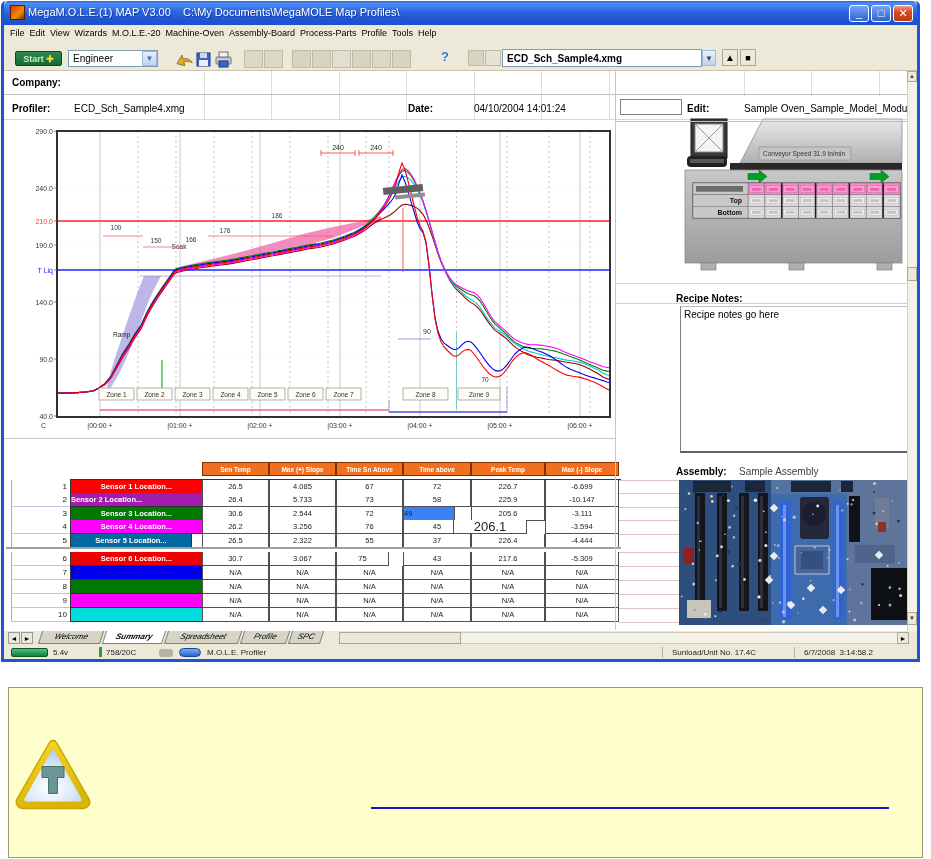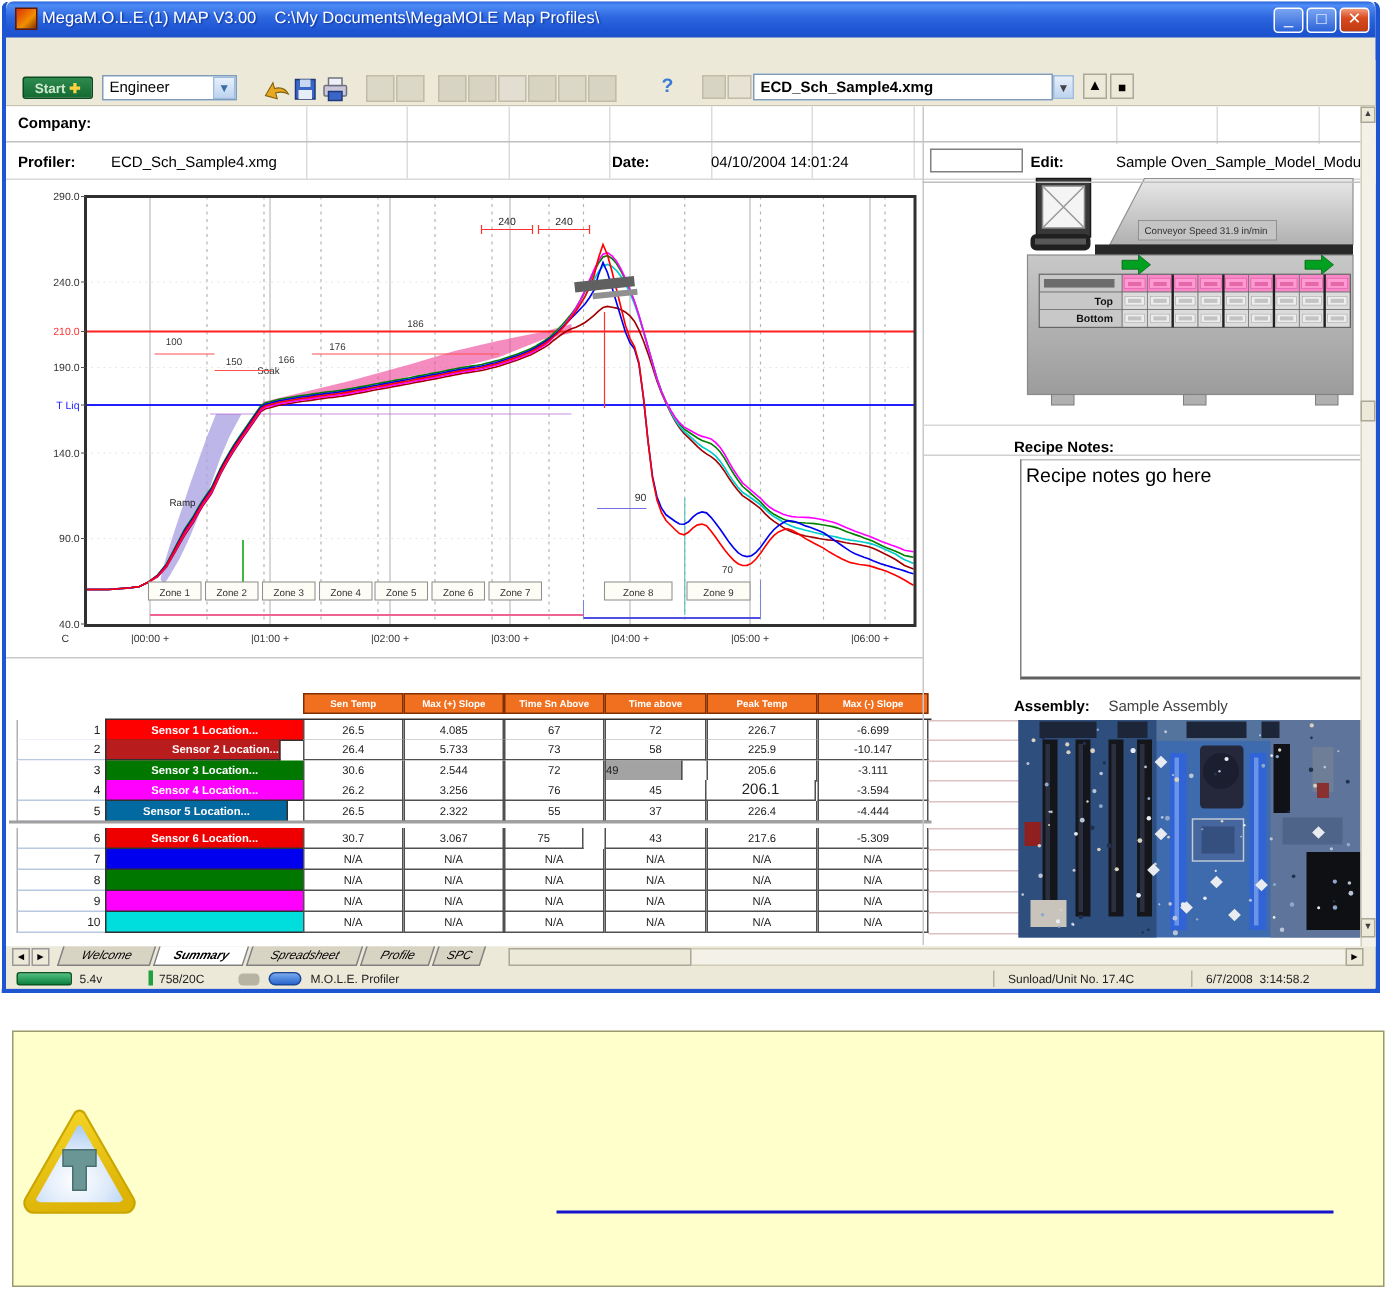--- a/index.html
+++ b/index.html
@@ -26,20 +26,23 @@
 </style>
 </head>
 <body>
 <div class="abs" id="win">
   <div class="abs" id="titlebar">
     <div class="abs" id="appicon"></div>
     <div class="abs" id="titletxt">MegaM.O.L.E.(1) MAP V3.00&nbsp;&nbsp;&nbsp;&nbsp;C:\My Documents\MegaMOLE Map Profiles\</div>
     <div class="abs winbtn" id="btnmin">_</div>
     <div class="abs winbtn" id="btnmax">□</div>
     <div class="abs winbtn" id="btncls">✕</div>
+  </div>
+  <div class="abs" id="menubar">
+    <span style="margin-left:6px">File</span><span>Edit</span><span>View</span><span>Wizards</span><span>M.O.L.E.-20</span><span>Machine-Oven</span><span>Assembly-Board</span><span>Process-Parts</span><span>Profile</span><span>Tools</span><span>Help</span>
   </div>
   <div class="abs" id="toolbar">
 
     <div class="abs" style="left:11px;top:11px;width:47px;height:15px;background:linear-gradient(180deg,#2E8A4E,#136B32);border:1px solid #0a4a20;border-radius:2px;color:#CFE8D0;font-size:9px;font-weight:bold;text-align:center;line-height:14px;">Start <span style="color:#FFD040">✚</span></div>
 
     <div class="abs" style="left:64px;top:10px;width:90px;height:17px;background:#fff;border:1px solid #7F9DB9;font-size:10px;padding:2px 0 0 4px;">Engineer</div>
     <div class="abs" style="left:138px;top:11px;width:15px;height:15px;background:linear-gradient(180deg,#E8F0FB,#BDD3F0);border:1px solid #9EBADE;color:#3a6ea5;font-size:8px;text-align:center;line-height:14px;">▼</div>
 
     <div class="abs" style="left:170px;top:10px;width:19px;height:18px;"><svg width="19" height="18">
           <path d="M2 12 L9 5 L9 9 C13 9 16 11 17 15 C14 12 11 12 9 12 L9 16 Z" fill="#E8A820" stroke="#806010" stroke-width="0.7" transform="rotate(-15 9 9)"></path>
@@ -335,61 +338,61 @@
 <line x1="778.8" y1="183" x2="778.8" y2="218.1" stroke="#202020" stroke-width="1.6"></line>
 <line x1="812.6" y1="183" x2="812.6" y2="218.1" stroke="#202020" stroke-width="1.6"></line>
 <line x1="846.3" y1="183" x2="846.3" y2="218.1" stroke="#202020" stroke-width="1.6"></line>
 <line x1="880.1" y1="183" x2="880.1" y2="218.1" stroke="#202020" stroke-width="1.6"></line>
 <rect x="698" y="263" width="15" height="7" fill="#B0B0B0" stroke="#808080" stroke-width="0.7"></rect>
 <rect x="786" y="263" width="15" height="7" fill="#B0B0B0" stroke="#808080" stroke-width="0.7"></rect>
 <rect x="874" y="263" width="15" height="7" fill="#B0B0B0" stroke="#808080" stroke-width="0.7"></rect>
 </svg>
       </div>
     <div class="abs glabel" style="left:672px;top:222px;">Recipe Notes:</div>
-    <div class="abs" style="left:676px;top:235px;width:228px;height:147px;background:#fff;border-left:1px solid #808080;border-top:1px solid #c0c0c0;border-bottom:2px solid #606060;font-size:13px;padding:2px 0 0 3px;">Recipe notes go here</div>
+    <div class="abs" style="left:676px;top:235px;width:228px;height:147px;background:#fff;border-left:1px solid #808080;border-top:1px solid #c0c0c0;border-bottom:2px solid #606060;font-size:10px;padding:2px 0 0 3px;">Recipe notes go here</div>
     <div class="abs" style="left:0;top:367px;width:612px;height:1px;background:#c8c8c8;"></div>
 
     <div class="abs" id="tablebox" style="left:0;top:385px;width:680px;height:175px;">
         <div class="abs" style="left:198px;top:6px;width:67px;height:14px;background:#F07020;border:1px solid #803000;color:#fff;font-size:6.5px;font-weight:bold;text-align:center;line-height:13px;overflow:hidden;white-space:nowrap;">Sen Temp</div>
 <div class="abs" style="left:265px;top:6px;width:67px;height:14px;background:#F07020;border:1px solid #803000;color:#fff;font-size:6.5px;font-weight:bold;text-align:center;line-height:13px;overflow:hidden;white-space:nowrap;">Max (+) Slope</div>
 <div class="abs" style="left:332px;top:6px;width:67px;height:14px;background:#F07020;border:1px solid #803000;color:#fff;font-size:6.5px;font-weight:bold;text-align:center;line-height:13px;overflow:hidden;white-space:nowrap;">Time Sn Above</div>
 <div class="abs" style="left:399px;top:6px;width:68px;height:14px;background:#F07020;border:1px solid #803000;color:#fff;font-size:6.5px;font-weight:bold;text-align:center;line-height:13px;overflow:hidden;white-space:nowrap;">Time above</div>
 <div class="abs" style="left:467px;top:6px;width:74px;height:14px;background:#F07020;border:1px solid #803000;color:#fff;font-size:6.5px;font-weight:bold;text-align:center;line-height:13px;overflow:hidden;white-space:nowrap;">Peak Temp</div>
 <div class="abs" style="left:541px;top:6px;width:74px;height:14px;background:#F07020;border:1px solid #803000;color:#fff;font-size:6.5px;font-weight:bold;text-align:center;line-height:13px;overflow:hidden;white-space:nowrap;">Max (-) Slope</div>
 <div class="abs" style="left:7px;top:24px;width:59px;height:14px;background:#fff;border-left:1px solid #b0b0b0;border-bottom:1px solid #b8c8e0;font-size:8px;text-align:right;padding-right:3px;color:#222;line-height:13px;">1</div>
 <div class="abs" style="left:66px;top:24px;width:133px;height:14px;background:#FF0000;border:1px solid #303030;border-top:none;color:#fff;font-size:7.5px;font-weight:bold;text-align:center;line-height:13px;overflow:hidden;">Sensor 1 Location...</div>
 <div class="abs" style="left:198px;top:24px;width:67px;height:14px;background:#fff;border:1px solid #505050;border-top:none;font-size:7.5px;text-align:center;line-height:13px;color:#222;">26.5</div>
 <div class="abs" style="left:265px;top:24px;width:67px;height:14px;background:#fff;border:1px solid #505050;border-top:none;font-size:7.5px;text-align:center;line-height:13px;color:#222;">4.085</div>
 <div class="abs" style="left:332px;top:24px;width:67px;height:14px;background:#fff;border:1px solid #505050;border-top:none;font-size:7.5px;text-align:center;line-height:13px;color:#222;">67</div>
 <div class="abs" style="left:399px;top:24px;width:68px;height:14px;background:#fff;border:1px solid #505050;border-top:none;font-size:7.5px;text-align:center;line-height:13px;color:#222;">72</div>
 <div class="abs" style="left:467px;top:24px;width:74px;height:14px;background:#fff;border:1px solid #505050;border-top:none;font-size:7.5px;text-align:center;line-height:13px;color:#222;">226.7</div>
 <div class="abs" style="left:541px;top:24px;width:74px;height:14px;background:#fff;border:1px solid #505050;border-top:none;font-size:7.5px;text-align:center;line-height:13px;color:#222;">-6.699</div>
 <div class="abs" style="left:7px;top:37px;width:59px;height:14px;background:#fff;border-left:1px solid #b0b0b0;border-bottom:1px solid #b8c8e0;font-size:8px;text-align:right;padding-right:3px;color:#222;line-height:13px;">2</div>
-<div class="abs" style="left:66px;top:37px;width:117px;height:14px;background:#b91c1c;border:1px solid #303030;border-top:none;color:#fff;font-size:7.5px;font-weight:bold;text-align:right;line-height:13px;overflow:hidden;">Sensor 2 Location...</div>
+<div class="abs" style="left:66px;top:37px;width:133px;height:14px;background:#a21caf;border:1px solid #303030;border-top:none;color:#fff;font-size:7.5px;font-weight:bold;text-align:left;line-height:13px;overflow:hidden;">Sensor 2 Location...</div>
 <div class="abs" style="left:198px;top:37px;width:67px;height:14px;background:#fff;border:1px solid #505050;border-top:none;font-size:7.5px;text-align:center;line-height:13px;color:#222;">26.4</div>
 <div class="abs" style="left:265px;top:37px;width:67px;height:14px;background:#fff;border:1px solid #505050;border-top:none;font-size:7.5px;text-align:center;line-height:13px;color:#222;">5.733</div>
 <div class="abs" style="left:332px;top:37px;width:67px;height:14px;background:#fff;border:1px solid #505050;border-top:none;font-size:7.5px;text-align:center;line-height:13px;color:#222;">73</div>
 <div class="abs" style="left:399px;top:37px;width:68px;height:14px;background:#fff;border:1px solid #505050;border-top:none;font-size:7.5px;text-align:center;line-height:13px;color:#222;">58</div>
 <div class="abs" style="left:467px;top:37px;width:74px;height:14px;background:#fff;border:1px solid #505050;border-top:none;font-size:7.5px;text-align:center;line-height:13px;color:#222;">225.9</div>
 <div class="abs" style="left:541px;top:37px;width:74px;height:14px;background:#fff;border:1px solid #505050;border-top:none;font-size:7.5px;text-align:center;line-height:13px;color:#222;">-10.147</div>
 <div class="abs" style="left:7px;top:51px;width:59px;height:14px;background:#fff;border-left:1px solid #b0b0b0;border-bottom:1px solid #b8c8e0;font-size:8px;text-align:right;padding-right:3px;color:#222;line-height:13px;">3</div>
 <div class="abs" style="left:66px;top:51px;width:133px;height:14px;background:#007800;border:1px solid #303030;border-top:none;color:#fff;font-size:7.5px;font-weight:bold;text-align:center;line-height:13px;overflow:hidden;">Sensor 3 Location...</div>
 <div class="abs" style="left:198px;top:51px;width:67px;height:14px;background:#fff;border:1px solid #505050;border-top:none;font-size:7.5px;text-align:center;line-height:13px;color:#222;">30.6</div>
 <div class="abs" style="left:265px;top:51px;width:67px;height:14px;background:#fff;border:1px solid #505050;border-top:none;font-size:7.5px;text-align:center;line-height:13px;color:#222;">2.544</div>
 <div class="abs" style="left:332px;top:51px;width:67px;height:14px;background:#fff;border:1px solid #505050;border-top:none;font-size:7.5px;text-align:center;line-height:13px;color:#222;">72</div>
-<div class="abs" style="left:399px;top:51px;width:52px;height:14px;background:#a3a3a3;border:1px solid #505050;border-top:none;font-size:7.5px;text-align:left;line-height:13px;color:#222;">49</div>
+<div class="abs" style="left:399px;top:51px;width:52px;height:14px;background:#3b82f6;border:1px solid #505050;border-top:none;font-size:7.5px;text-align:left;line-height:13px;color:#222;">49</div>
 <div class="abs" style="left:467px;top:51px;width:74px;height:14px;background:#fff;border:1px solid #505050;border-top:none;font-size:7.5px;text-align:center;line-height:13px;color:#222;">205.6</div>
 <div class="abs" style="left:541px;top:51px;width:74px;height:14px;background:#fff;border:1px solid #505050;border-top:none;font-size:7.5px;text-align:center;line-height:13px;color:#222;">-3.111</div>
 <div class="abs" style="left:7px;top:64px;width:59px;height:14px;background:#fff;border-left:1px solid #b0b0b0;border-bottom:1px solid #b8c8e0;font-size:8px;text-align:right;padding-right:3px;color:#222;line-height:13px;">4</div>
 <div class="abs" style="left:66px;top:64px;width:133px;height:14px;background:#FF00FF;border:1px solid #303030;border-top:none;color:#fff;font-size:7.5px;font-weight:bold;text-align:center;line-height:13px;overflow:hidden;">Sensor 4 Location...</div>
 <div class="abs" style="left:198px;top:64px;width:67px;height:14px;background:#fff;border:1px solid #505050;border-top:none;font-size:7.5px;text-align:center;line-height:13px;color:#222;">26.2</div>
 <div class="abs" style="left:265px;top:64px;width:67px;height:14px;background:#fff;border:1px solid #505050;border-top:none;font-size:7.5px;text-align:center;line-height:13px;color:#222;">3.256</div>
 <div class="abs" style="left:332px;top:64px;width:67px;height:14px;background:#fff;border:1px solid #505050;border-top:none;font-size:7.5px;text-align:center;line-height:13px;color:#222;">76</div>
 <div class="abs" style="left:399px;top:64px;width:68px;height:14px;background:#fff;border:1px solid #505050;border-top:none;font-size:7.5px;text-align:center;line-height:13px;color:#222;">45</div>
-<div class="abs" style="left:466px;top:64px;width:74px;height:14px;background:#fff;border:1px solid #505050;border-top:none;font-size:10px;text-align:center;line-height:13px;color:#222;">206.1</div>
+<div class="abs" style="left:449px;top:64px;width:74px;height:14px;background:#fff;border:1px solid #505050;border-top:none;font-size:13px;text-align:center;line-height:13px;color:#222;">206.1</div>
 <div class="abs" style="left:541px;top:64px;width:74px;height:14px;background:#fff;border:1px solid #505050;border-top:none;font-size:7.5px;text-align:center;line-height:13px;color:#222;">-3.594</div>
 <div class="abs" style="left:7px;top:78px;width:59px;height:14px;background:#fff;border-left:1px solid #b0b0b0;border-bottom:1px solid #b8c8e0;font-size:8px;text-align:right;padding-right:3px;color:#222;line-height:13px;">5</div>
 <div class="abs" style="left:66px;top:78px;width:122px;height:14px;background:#0369a1;border:1px solid #303030;border-top:none;color:#fff;font-size:7.5px;font-weight:bold;text-align:center;line-height:13px;overflow:hidden;">Sensor 5 Location...</div>
 <div class="abs" style="left:198px;top:78px;width:67px;height:14px;background:#fff;border:1px solid #505050;border-top:none;font-size:7.5px;text-align:center;line-height:13px;color:#222;">26.5</div>
 <div class="abs" style="left:265px;top:78px;width:67px;height:14px;background:#fff;border:1px solid #505050;border-top:none;font-size:7.5px;text-align:center;line-height:13px;color:#222;">2.322</div>
 <div class="abs" style="left:332px;top:78px;width:67px;height:14px;background:#fff;border:1px solid #505050;border-top:none;font-size:7.5px;text-align:center;line-height:13px;color:#222;">55</div>
 <div class="abs" style="left:399px;top:78px;width:68px;height:14px;background:#fff;border:1px solid #505050;border-top:none;font-size:7.5px;text-align:center;line-height:13px;color:#222;">37</div>
 <div class="abs" style="left:467px;top:78px;width:74px;height:14px;background:#fff;border:1px solid #505050;border-top:none;font-size:7.5px;text-align:center;line-height:13px;color:#222;">226.4</div>
 <div class="abs" style="left:541px;top:78px;width:74px;height:14px;background:#fff;border:1px solid #505050;border-top:none;font-size:7.5px;text-align:center;line-height:13px;color:#222;">-4.444</div>
 <div class="abs" style="left:7px;top:96px;width:59px;height:14px;background:#fff;border-left:1px solid #b0b0b0;border-bottom:1px solid #b8c8e0;font-size:8px;text-align:right;padding-right:3px;color:#222;line-height:13px;">6</div>

